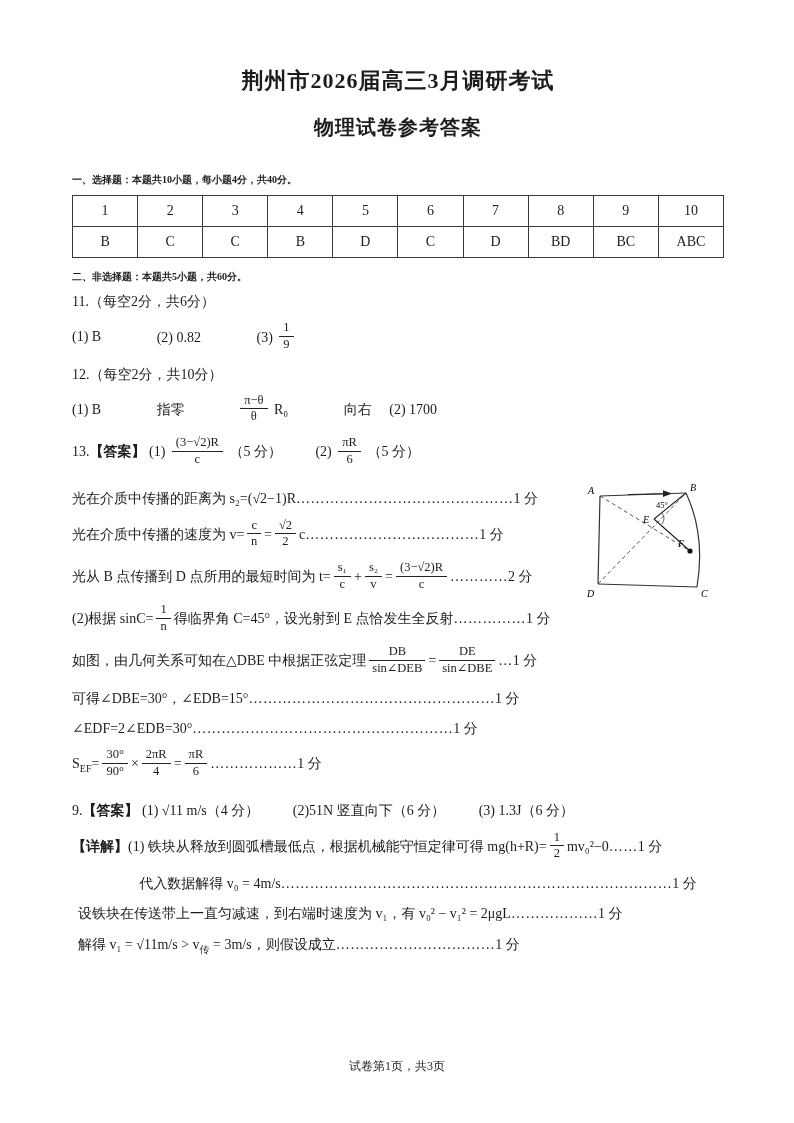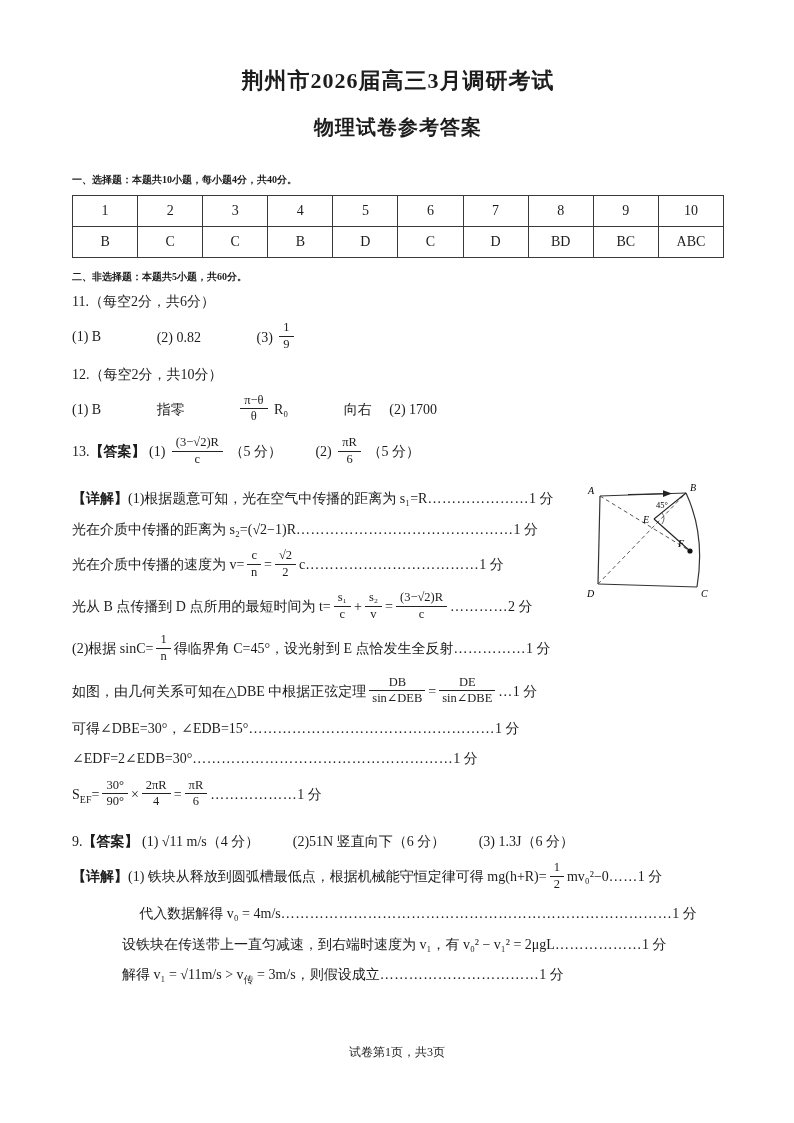--- a/index.html
+++ b/index.html
@@ -17,30 +17,30 @@
   .line { font-size:14px; margin:10px 0; line-height:1.45; }
   .tight { margin:7px 0; }
   .bold { font-weight:bold; }
   .frac { display:inline-block; vertical-align:middle; text-align:center; font-size:12.5px; line-height:1.25; margin:0 3px; position:relative; top:-2px; }
   .frac .num { display:block; border-bottom:1px solid #222; padding:0 4px; }
   .frac .den { display:block; padding:0 3px; }
   .gap-lg { margin-left:52px; }
   .gap-md { margin-left:30px; }
   .gap-sm { margin-left:14px; }
   .indent-lg { padding-left:40px;text-align:center; }
-  .indent-sm { padding-left:6px;margin-left:44px; }
+  .indent-sm { padding-left:6px; }
   sub.sm { font-size:10px; }
   .dots { letter-spacing:0.5px; }
   .detail-flex { display:flex; align-items:flex-start; }
   .detail-left { flex:1; min-width:0; }
   .figure-box { width:138px; margin-left:4px; padding-top:2px; flex:0 0 auto; }
   .figure-box svg { display:block; }
   .fig-label { font-size:10px; font-style:italic; }
   .fig-angle { font-size:8.5px; }
-  .footer { position:absolute; bottom:62px; left:0; width:100%; text-align:center; font-size:12px; color:#222; }
+  .footer { position:absolute; bottom:48px; left:0; width:100%; text-align:center; font-size:12px; color:#222; }
 </style>
 </head>
 <body>
 
 <div class="page">
 
   <div class="title">荆州市2026届高三3月调研考试</div>
   <div class="subtitle">物理试卷参考答案</div>
 
   <div class="sec-heading">一、选择题：本题共10小题，每小题4分，共40分。</div>
@@ -112,23 +112,20 @@
     <span class="frac">
       <span class="num">πR</span>
       <span class="den">6</span>
     </span>
     <span>（5 分）</span>
   </div>
 
   <div class="detail-flex">
     <div class="detail-left">
 
-      <div class="line">
-        <span class="bold">【详解】</span><span>(1)根据题意可知，光在空气中传播的距离为 s₁=R</span><span class="dots">…………………</span><span>1 分</span>
-      </div>
 
       <div class="line">
         <span>光在介质中传播的距离为 s₂=(√2−1)R</span><span class="dots">………………………………………</span><span>1 分</span>
       </div>
 
       <div class="line">
         <span>光在介质中传播的速度为 v=</span><span class="frac"><span class="num">c</span><span class="den">n</span></span><span>=</span><span class="frac"><span class="num">√2</span><span class="den">2</span></span><span>c</span><span class="dots">………………………………</span><span>1 分</span>
       </div>
 
       <div class="line">

